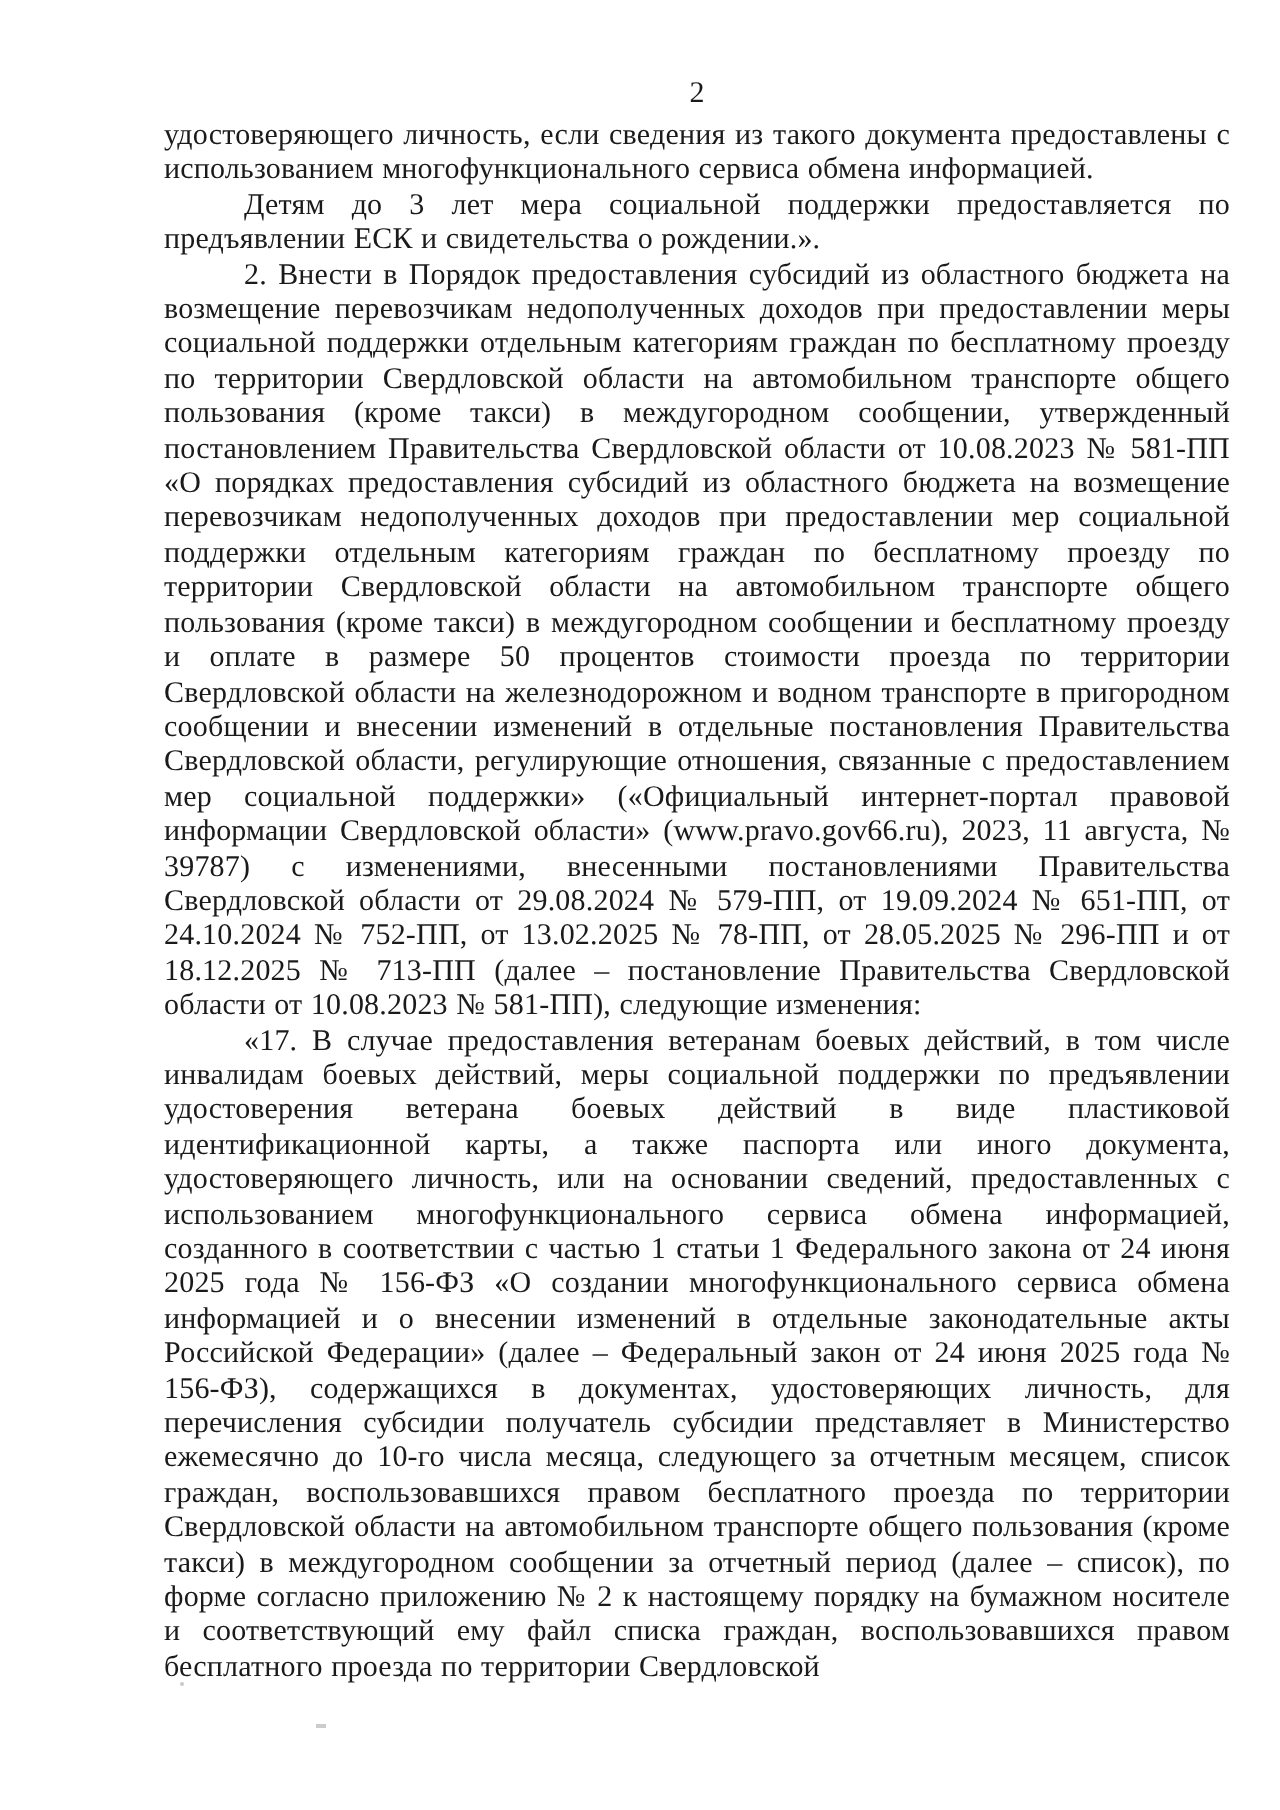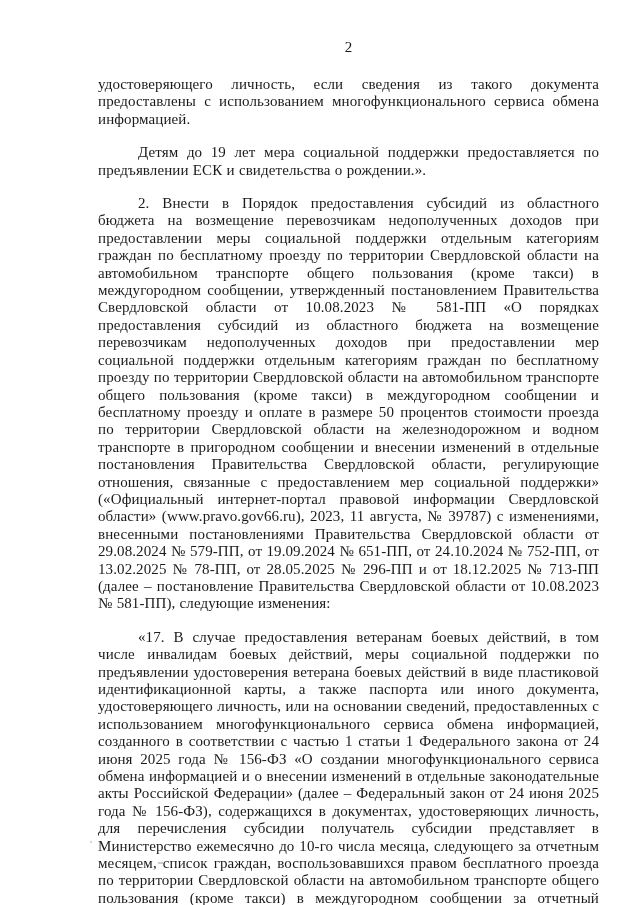--- a/index.html
+++ b/index.html
@@ -27,21 +27,21 @@
     line-height: 18px;
     color: #1a1a1a;
   }
   .text-block {
     position: absolute;
     top: 60px;
     left: 82px;
     width: 533px;
   }
   .para {
-    margin: 16px;
+    margin: 0;
     padding: 0;
     font-size: 15px;
     line-height: 17.4px;
     text-align: justify;
     text-indent: 0;
     word-spacing: 0.4px;
     letter-spacing: 0.1px;
     hyphens: none;
     -webkit-hyphens: none;
   }
@@ -70,21 +70,21 @@
 </style>
 </head>
 <body>
 
 <div class="sheet">
 
   <div class="page-number">2</div>
 
   <div class="text-block">
     <p class="para">удостоверяющего личность, если сведения из такого документа предоставлены с использованием многофункционального сервиса обмена информацией.</p>
-    <p class="para indent">Детям до 19 лет мера социальной поддержки предоставляется по предъявлении ЕСК и свидетельства о рождении.».</p>
+    <p class="para indent">Детям до 3 лет мера социальной поддержки предоставляется по предъявлении ЕСК и свидетельства о рождении.».</p>
     <p class="para indent">2. Внести в Порядок предоставления субсидий из областного бюджета на возмещение перевозчикам недополученных доходов при предоставлении меры социальной поддержки отдельным категориям граждан по бесплатному проезду по территории Свердловской области на автомобильном транспорте общего пользования (кроме такси) в междугородном сообщении, утвержденный постановлением Правительства Свердловской области от 10.08.2023 № 581-ПП «О порядках предоставления субсидий из областного бюджета на возмещение перевозчикам недополученных доходов при предоставлении мер социальной поддержки отдельным категориям граждан по бесплатному проезду по территории Свердловской области на автомобильном транспорте общего пользования (кроме такси) в междугородном сообщении и бесплатному проезду и оплате в размере 50 процентов стоимости проезда по территории Свердловской области на железнодорожном и водном транспорте в пригородном сообщении и внесении изменений в отдельные постановления Правительства Свердловской области, регулирующие отношения, связанные с предоставлением мер социальной поддержки» («Официальный интернет-портал правовой информации Свердловской области» (www.pravo.gov66.ru), 2023, 11 августа, № 39787) с изменениями, внесенными постановлениями Правительства Свердловской области от 29.08.2024 № 579-ПП, от 19.09.2024 № 651-ПП, от 24.10.2024 № 752-ПП, от 13.02.2025 № 78-ПП, от 28.05.2025 № 296-ПП и от 18.12.2025 № 713-ПП (далее – постановление Правительства Свердловской области от 10.08.2023 № 581-ПП), следующие изменения:</p>
     <p class="para indent">«17. В случае предоставления ветеранам боевых действий, в том числе инвалидам боевых действий, меры социальной поддержки по предъявлении удостоверения ветерана боевых действий в виде пластиковой идентификационной карты, а также паспорта или иного документа, удостоверяющего личность, или на основании сведений, предоставленных с использованием многофункционального сервиса обмена информацией, созданного в соответствии с частью 1 статьи 1 Федерального закона от 24 июня 2025 года № 156-ФЗ «О создании многофункционального сервиса обмена информацией и о внесении изменений в отдельные законодательные акты Российской Федерации» (далее – Федеральный закон от 24 июня 2025 года № 156-ФЗ), содержащихся в документах, удостоверяющих личность, для перечисления субсидии получатель субсидии представляет в Министерство ежемесячно до 10-го числа месяца, следующего за отчетным месяцем, список граждан, воспользовавшихся правом бесплатного проезда по территории Свердловской области на автомобильном транспорте общего пользования (кроме такси) в междугородном сообщении за отчетный период (далее – список), по форме согласно приложению № 2 к настоящему порядку на бумажном носителе и соответствующий ему файл списка граждан, воспользовавшихся правом бесплатного проезда по территории Свердловской</p>
   </div>
 
   <div class="artifact dot"></div>
   <div class="artifact dash"></div>
 
 </div>
 
 </body></html>

